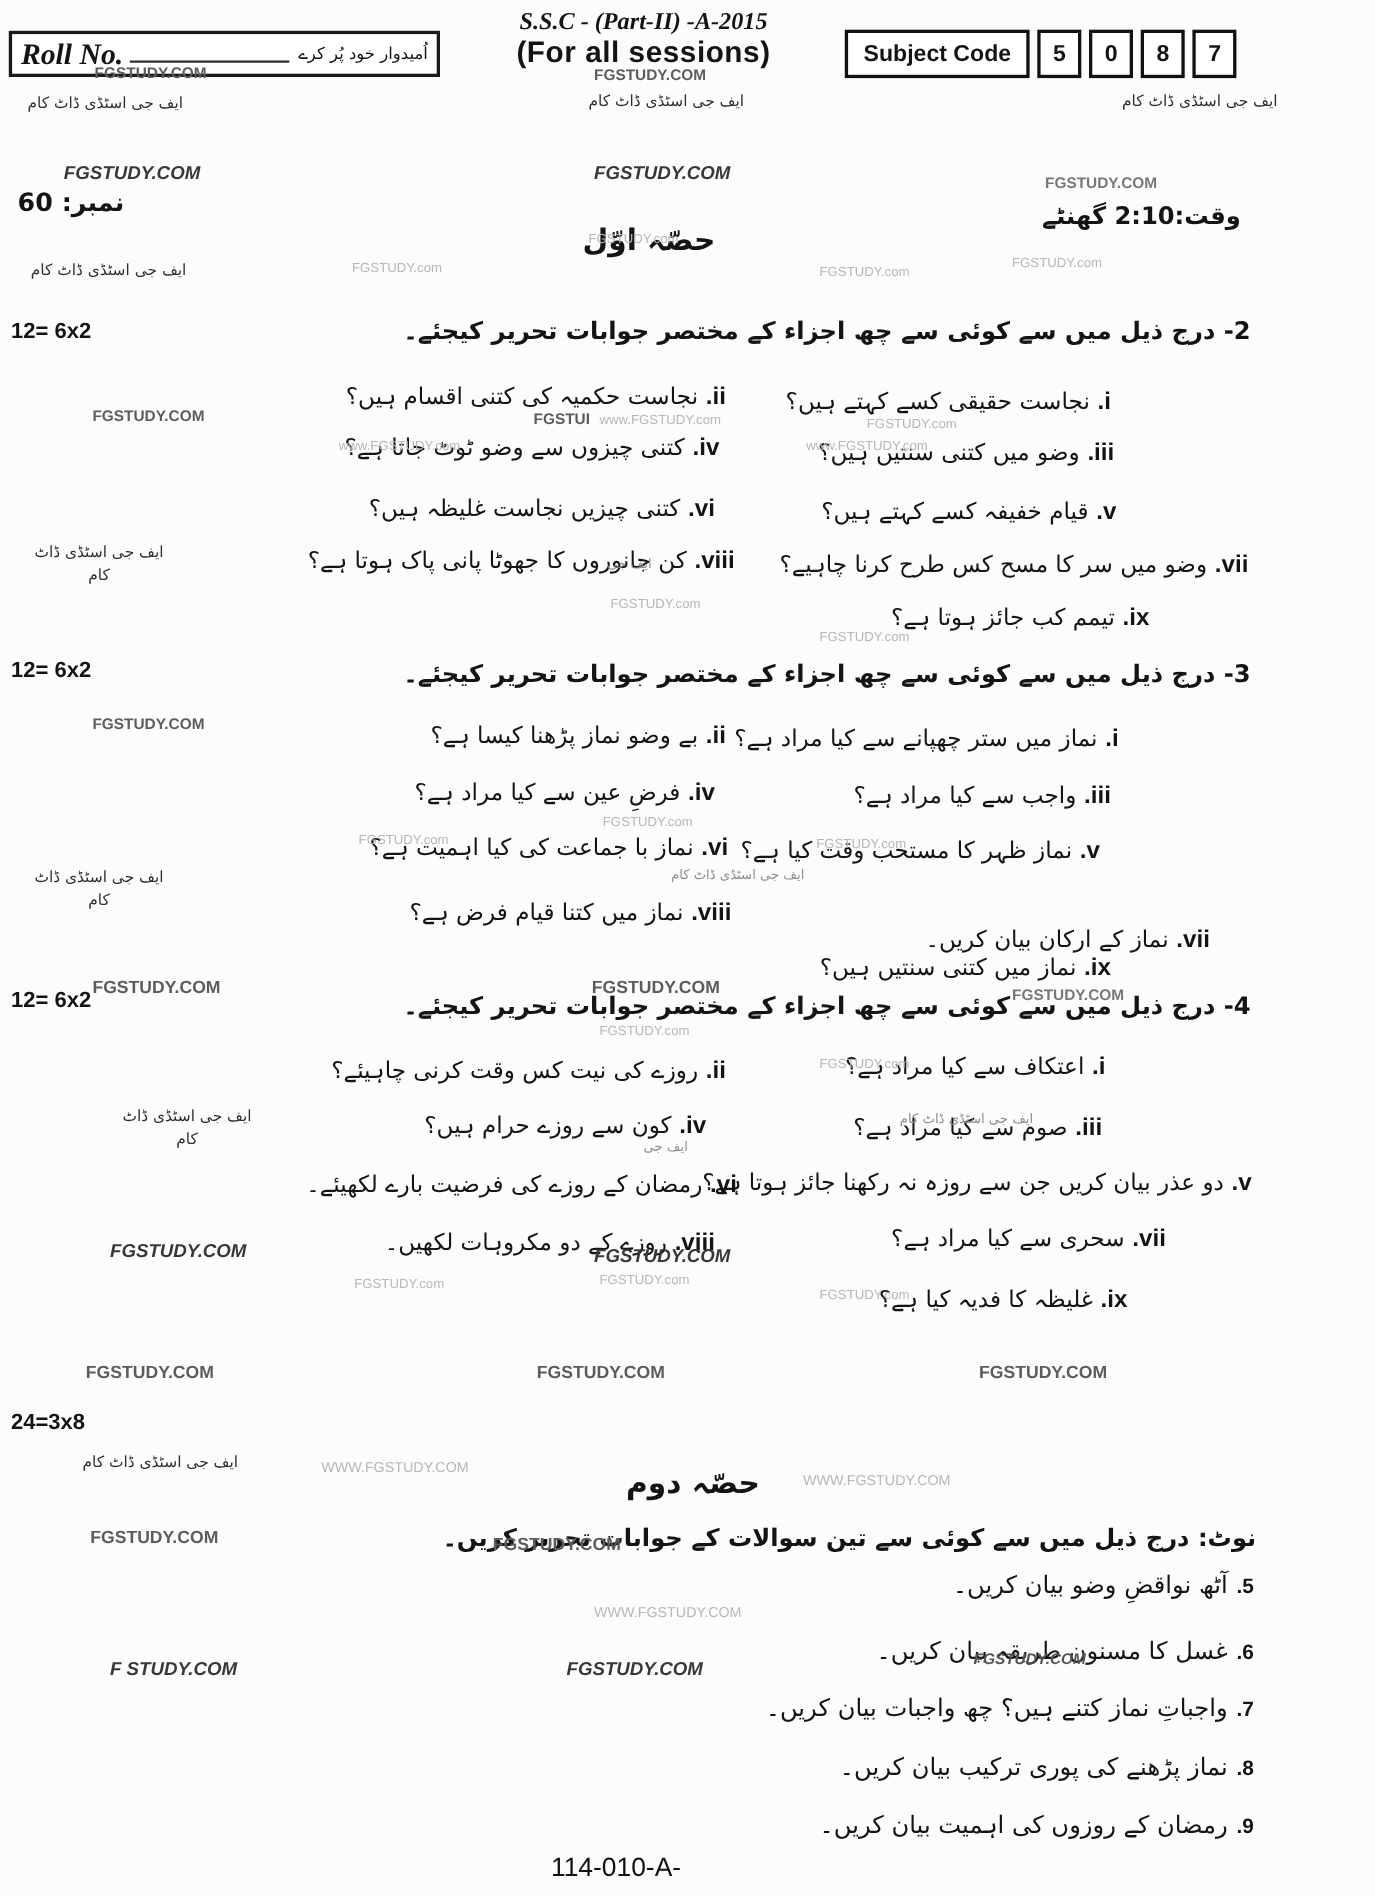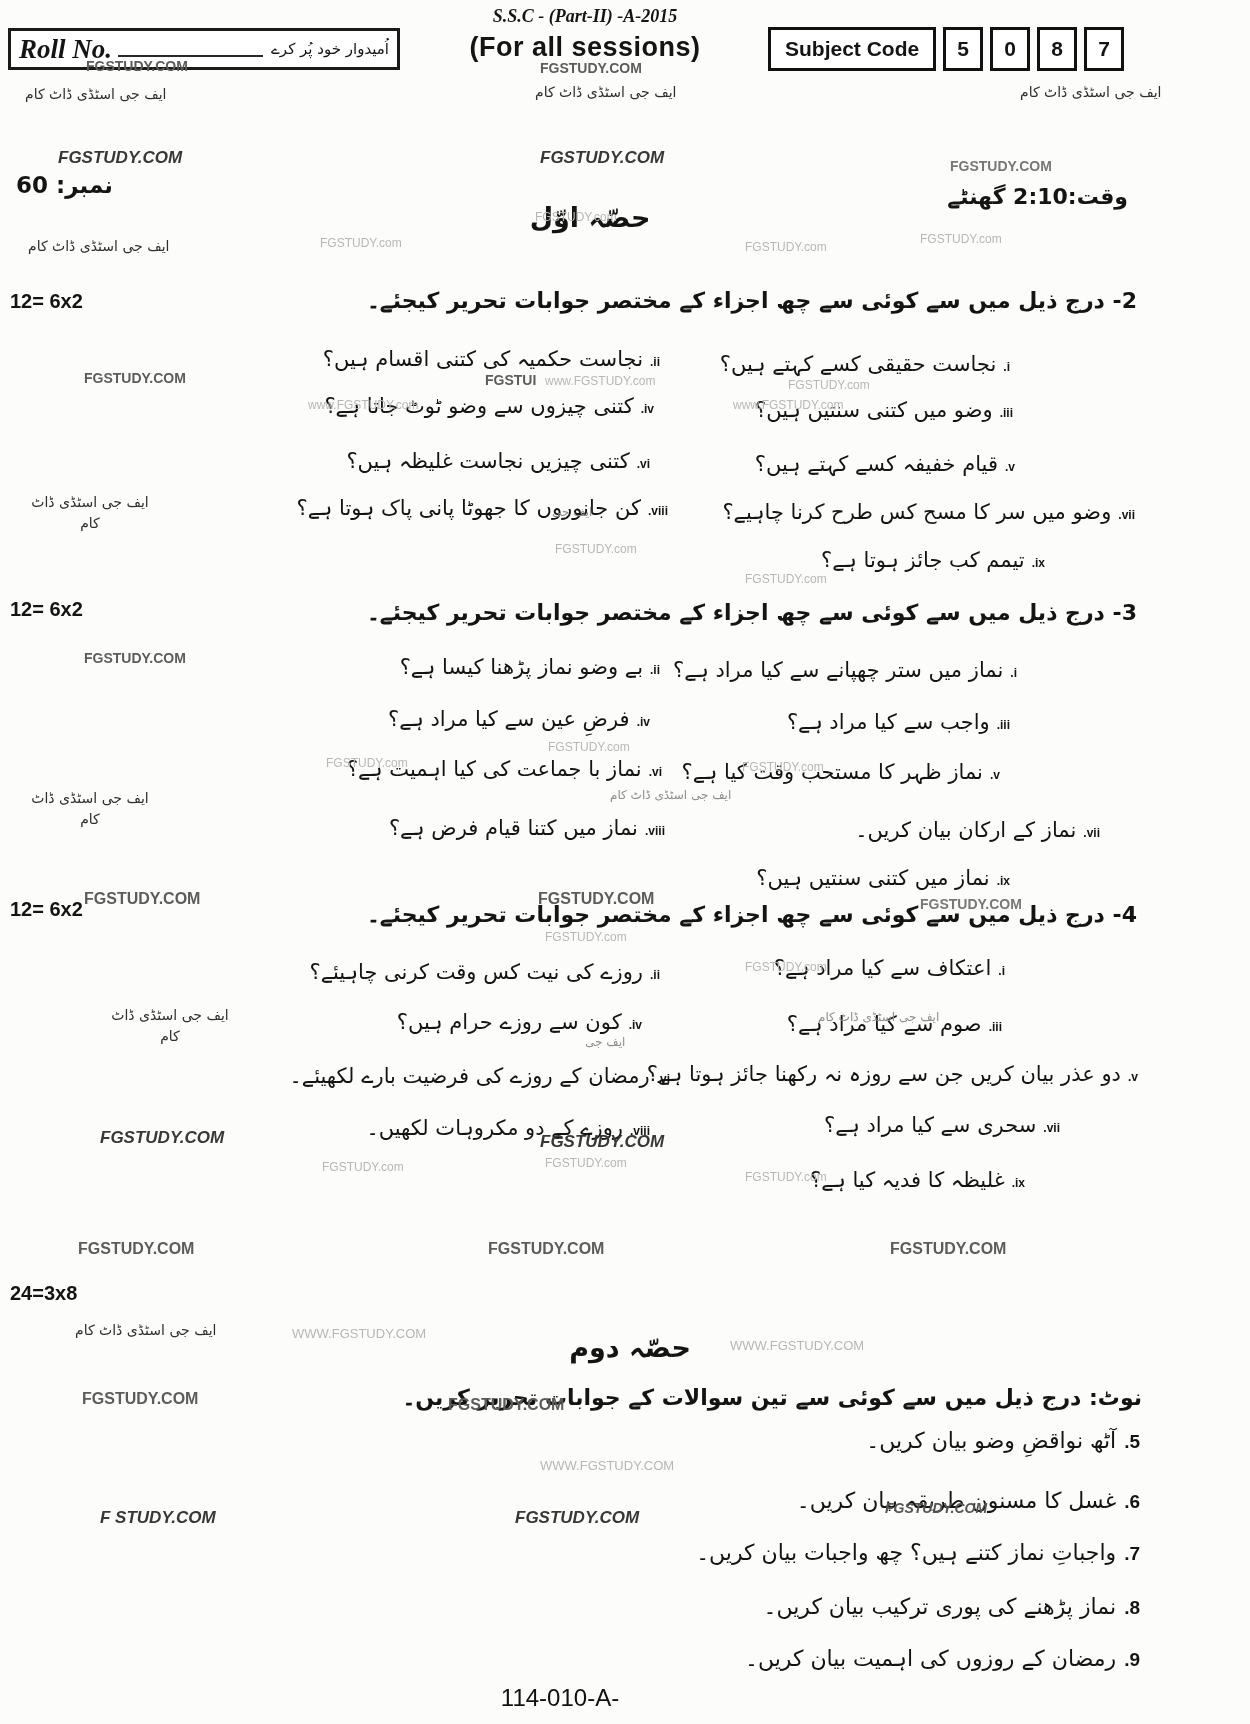--- a/index.html
+++ b/index.html
@@ -11,42 +11,42 @@
   
   .roll-box {
     position:absolute; left:8px; top:28px; width:392px; height:42px;
     border:3px solid #1a1a1a; display:flex; align-items:center; padding:0 8px; box-sizing:border-box;
     background:#fff;
   }
   .roll-label { font-family:"Liberation Serif", serif; font-weight:bold; font-style:italic; font-size:27px; white-space:nowrap; }
   .roll-line { flex:1; height:55%; border-bottom:2px solid #2a2a2a; margin:0 8px 6px 6px; }
   .roll-note { font-size:15px; direction:rtl; white-space:nowrap; }
   .ssc-line { position:absolute; left:395px; top:6px; width:380px; text-align:center;
-    font-family:"Liberation Serif", serif; font-style:italic; font-weight:bold; font-size:18px; }
+    font-family:"Liberation Serif", serif; font-style:italic; font-weight:bold; font-size:22px; }
   .sessions-line { position:absolute; left:395px; top:32px; width:380px; text-align:center;
     font-family:"Liberation Sans", sans-serif; font-weight:bold; font-size:27px; letter-spacing:.5px; }
   .subject-code { position:absolute; left:768px; top:27px; display:flex; gap:7px; align-items:center; }
   .sc-label { border:3px solid #111; background:#fff; padding:3px 14px; font-family:"Liberation Sans",sans-serif;
     font-weight:bold; font-size:21px; height:32px; line-height:32px; }
   .sc-digit { border:3px solid #111; background:#fff; width:34px; height:32px; padding:3px 0; text-align:center;
     font-family:"Liberation Sans",sans-serif; font-weight:bold; font-size:21px; line-height:32px; }
   
   .paper-title { position:absolute; right:118px; top:110px; direction:rtl; white-space:nowrap; }
   .paper-title .big { font-size:46px; font-weight:bold; letter-spacing:-1px; }
   .paper-title .detail { font-size:23px; font-weight:bold; }
   .time-line { position:absolute; right:122px; top:184px; direction:rtl; font-size:22px; font-weight:bold; white-space:nowrap; }
   .marks-line { position:absolute; left:16px; top:172px; direction:rtl; font-size:23px; font-weight:bold; white-space:nowrap; }
   
   .part-heading { position:absolute; font-weight:bold; font-size:27px; direction:rtl; text-align:center; }
   .q-intro { position:absolute; right:113px; direction:rtl; font-size:22px; font-weight:bold; white-space:nowrap; }
   .q-marks { position:absolute; left:10px; font-family:"Liberation Sans",sans-serif; font-weight:bold; font-size:20px; white-space:nowrap; }
   .note-line { position:absolute; right:108px; direction:rtl; font-size:22px; font-weight:bold; white-space:nowrap; }
   
   .item { position:absolute; direction:rtl; font-size:21px; white-space:nowrap; }
-  .item .rn { font-family:"Liberation Sans",sans-serif; font-weight:bold; font-size:12px; margin-left:7px; }
+  .item .rn { font-family:"Liberation Sans",sans-serif; font-weight:bold; font-size:22px; margin-left:7px; }
   .p2q { position:absolute; right:110px; direction:rtl; font-size:22px; white-space:nowrap; }
   .p2q .rn { font-family:"Liberation Sans",sans-serif; font-weight:bold; font-size:19px; margin-left:8px; }
   
   .wm { position:absolute; font-family:"Liberation Sans",sans-serif; white-space:nowrap; }
   .wm-b { font-weight:bold; font-style:italic; color:#383838; font-size:17px; }
   .wm-m { font-weight:bold; color:#5c5c5c; font-size:14px; }
   .wm-f { color:#b7b7b7; font-size:12px; }
   .wm-u { font-family:"DejaVu Sans",sans-serif; color:#2e2e2e; font-size:14px; direction:rtl; }
   .wm-uf { font-family:"DejaVu Sans",sans-serif; color:#8d8d8d; font-size:12px; direction:rtl; }
   .wm-wrap { white-space:normal; width:120px; text-align:center; line-height:1.5; }
@@ -94,21 +94,21 @@
   <div class="item" style="top:548px;right:205px;"><span class="rn">ix.</span><span>تیمم کب جائز ہوتا ہے؟</span></div>
 
   <div class="q-marks" style="top:598px;">12= 6x2</div>
   <div class="q-intro" style="top:600px;">3- درج ذیل میں سے کوئی سے چھ اجزاء کے مختصر جوابات تحریر کیجئے۔</div>
   <div class="item" style="top:658px;right:233px;"><span class="rn">i.</span><span>نماز میں ستر چھپانے سے کیا مراد ہے؟</span></div>
   <div class="item" style="top:655px;right:590px;"><span class="rn">ii.</span><span>بے وضو نماز پڑھنا کیسا ہے؟</span></div>
   <div class="item" style="top:710px;right:240px;"><span class="rn">iii.</span><span>واجب سے کیا مراد ہے؟</span></div>
   <div class="item" style="top:707px;right:600px;"><span class="rn">iv.</span><span>فرضِ عین سے کیا مراد ہے؟</span></div>
   <div class="item" style="top:760px;right:250px;"><span class="rn">v.</span><span>نماز ظہر کا مستحب وقت کیا ہے؟</span></div>
   <div class="item" style="top:757px;right:588px;"><span class="rn">vi.</span><span>نماز با جماعت کی کیا اہمیت ہے؟</span></div>
-  <div class="item" style="top:818px;right:150px;"><span class="rn">vii.</span><span>نماز کے ارکان بیان کریں۔</span></div>
+  <div class="item" style="top:841px;right:150px;"><span class="rn">vii.</span><span>نماز کے ارکان بیان کریں۔</span></div>
   <div class="item" style="top:816px;right:585px;"><span class="rn">viii.</span><span>نماز میں کتنا قیام فرض ہے؟</span></div>
   <div class="item" style="top:866px;right:240px;"><span class="rn">ix.</span><span>نماز میں کتنی سنتیں ہیں؟</span></div>
 
   <div class="q-marks" style="top:898px;">12= 6x2</div>
   <div class="q-intro" style="top:902px;">4- درج ذیل میں سے کوئی سے چھ اجزاء کے مختصر جوابات تحریر کیجئے۔</div>
   <div class="item" style="top:956px;right:245px;"><span class="rn">i.</span><span>اعتکاف سے کیا مراد ہے؟</span></div>
   <div class="item" style="top:960px;right:590px;"><span class="rn">ii.</span><span>روزے کی نیت کس وقت کرنی چاہیئے؟</span></div>
   <div class="item" style="top:1012px;right:248px;"><span class="rn">iii.</span><span>صوم سے کیا مراد ہے؟</span></div>
   <div class="item" style="top:1010px;right:608px;"><span class="rn">iv.</span><span>کون سے روزے حرام ہیں؟</span></div>
   <div class="item" style="top:1062px;right:112px;"><span class="rn">v.</span><span>دو عذر بیان کریں جن سے روزہ نہ رکھنا جائز ہوتا ہے؟</span></div>

